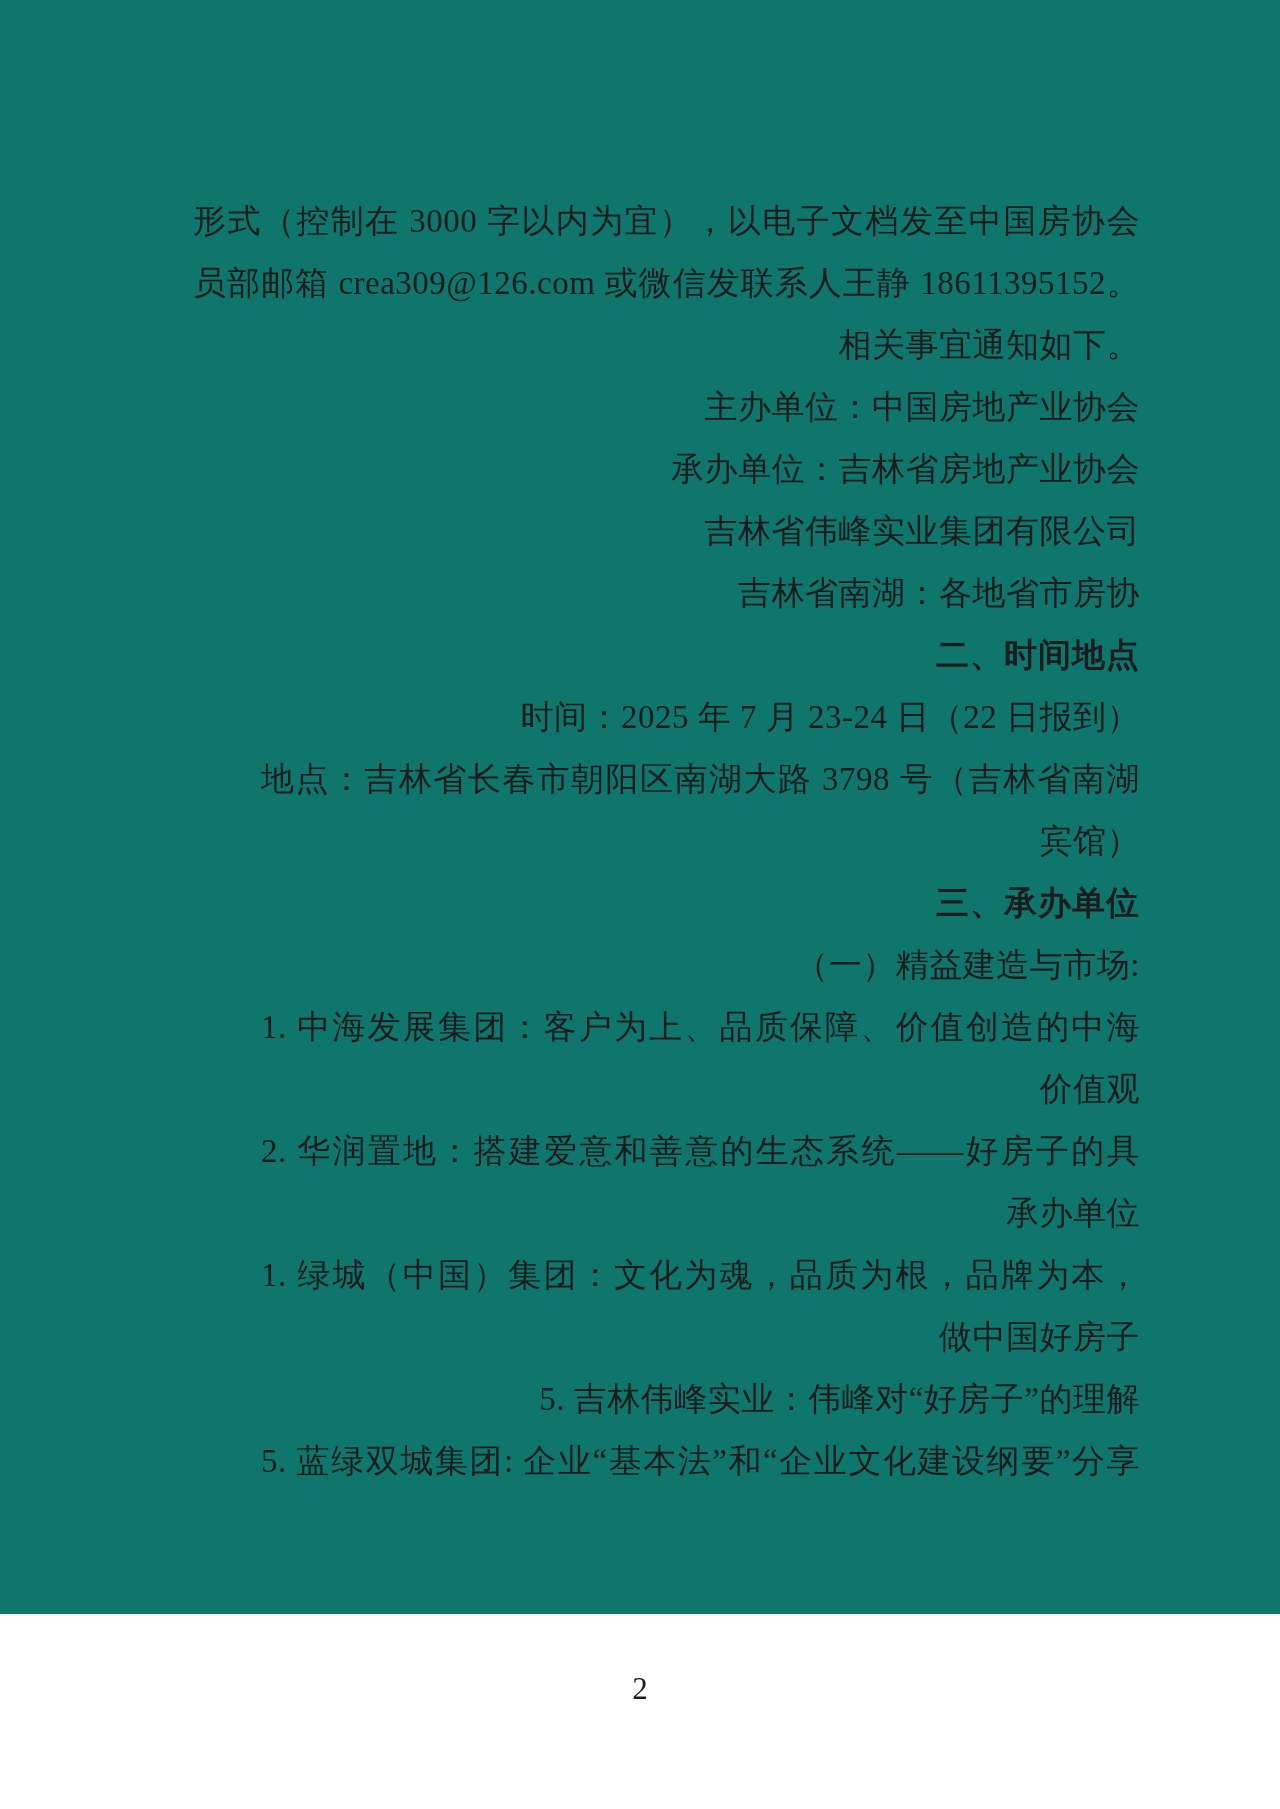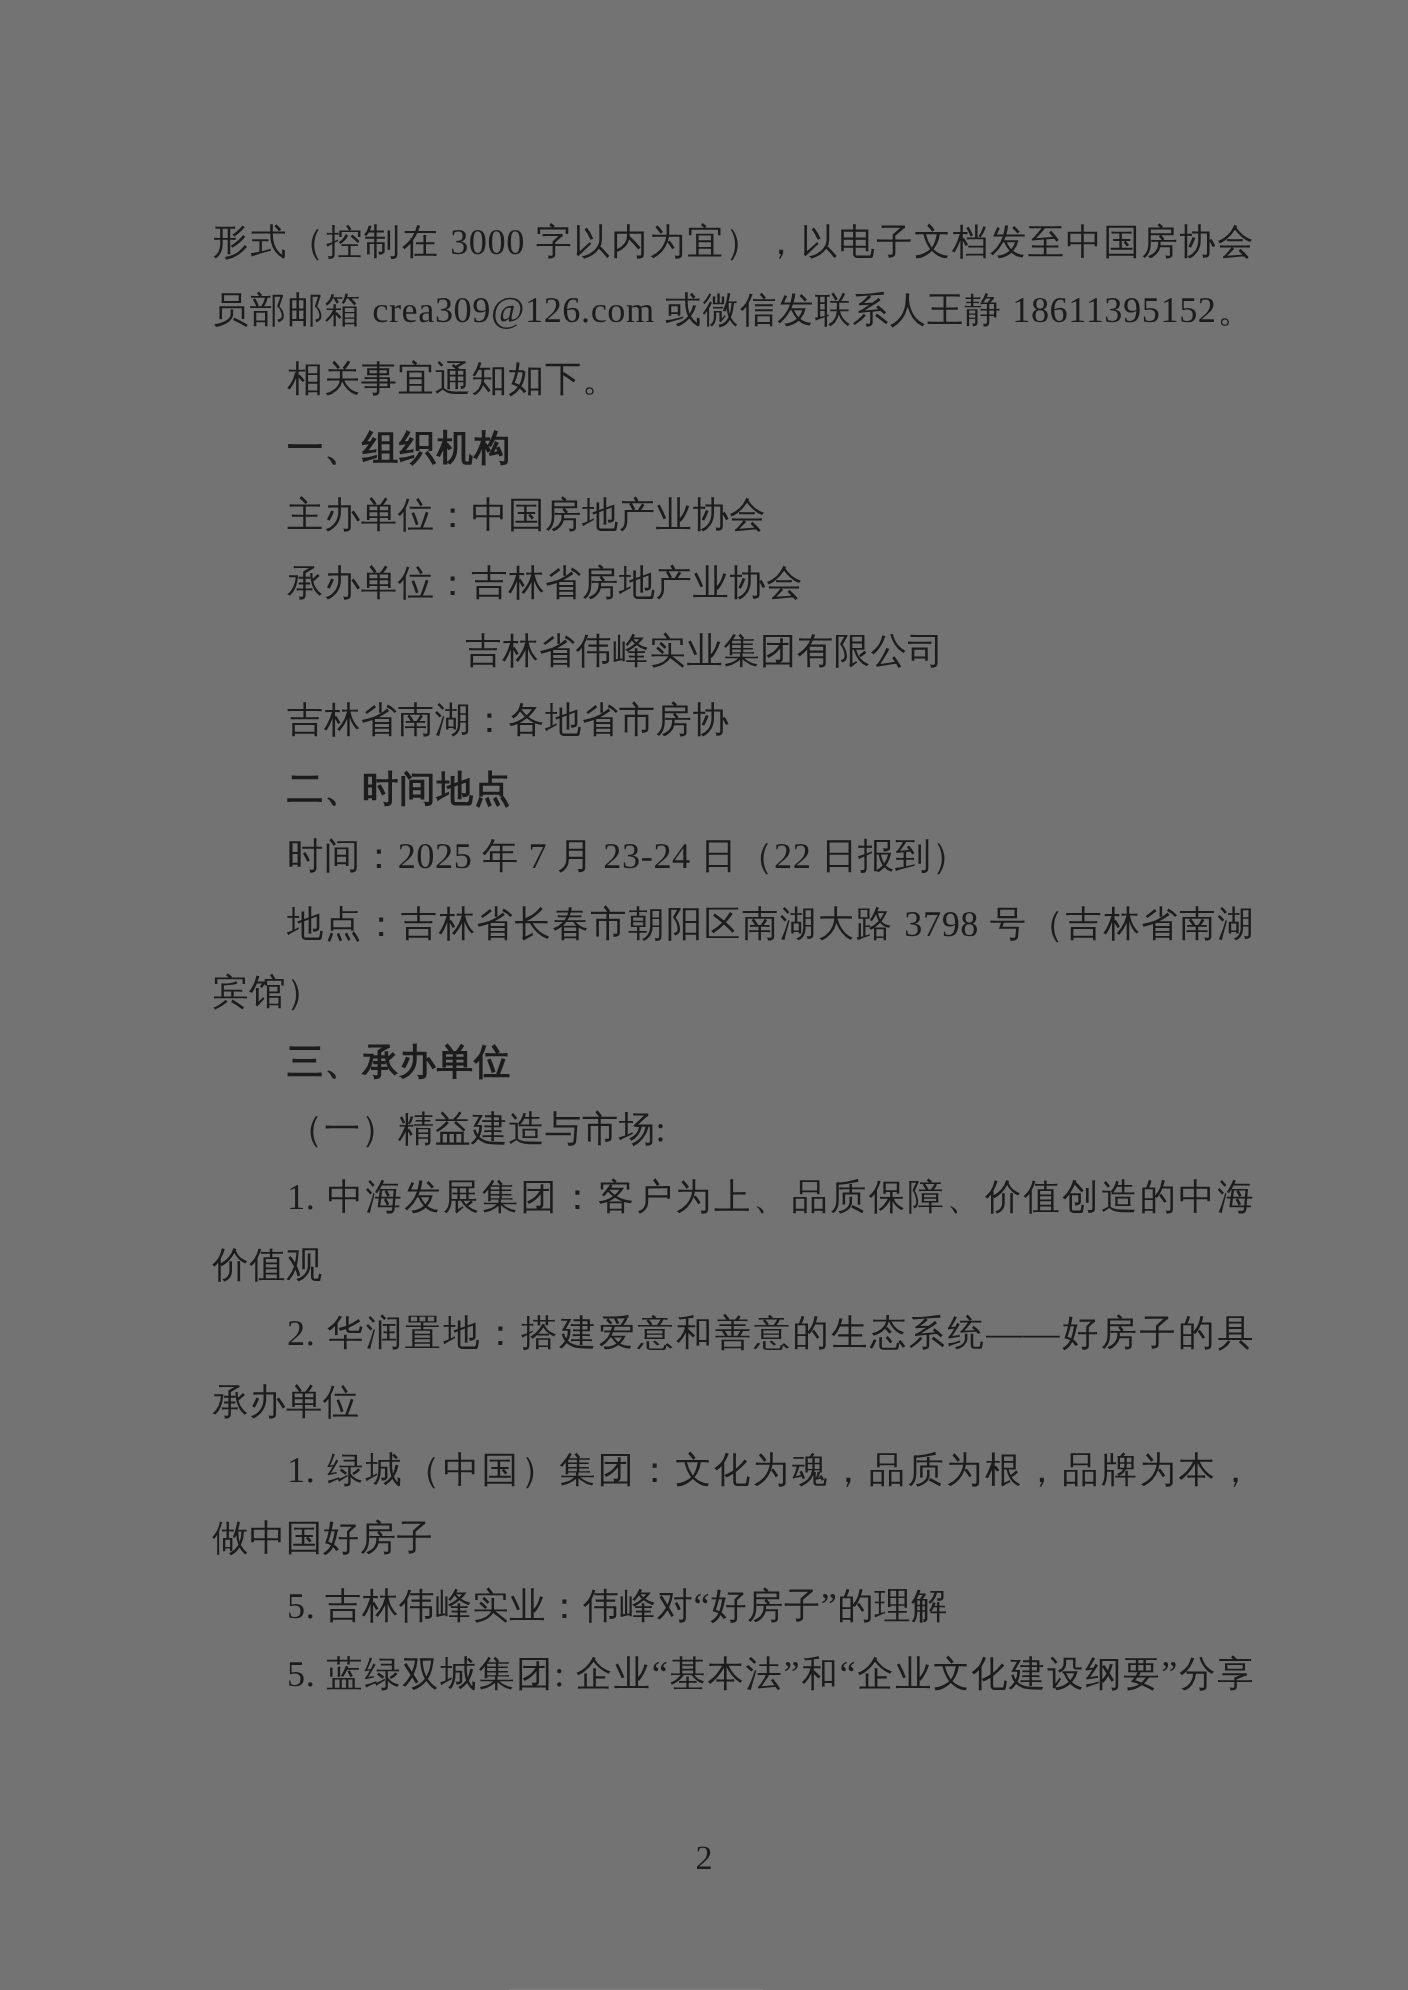--- a/index.html
+++ b/index.html
@@ -11,36 +11,36 @@
     width: 1280px;
     height: 1809px;
     position: relative;
     overflow: hidden;
     font-family: "Liberation Serif", "DejaVu Serif", serif;
   }
   .page {
     position: absolute;
     left: 0; top: 0;
     width: 1280px;
-    height: 1809px;
-    background: #737373;
+    height: 1614px;
+    background: #0f766e;
   }
   .content {
     position: absolute;
     left: 193px;
     top: 190px;
     width: 947px;
   }
   .doc-line {
     height: 62px;
     line-height: 62px;
     font-size: 33px;
     color: #1c1c1c;
     white-space: nowrap;
-    text-align: left;
+    text-align: right;
     letter-spacing: 0.5px;
   }
   .doc-line.indent-para { padding-left: 68px; }
   .doc-line.indent-hang { padding-left: 230px; }
   .doc-line.justify {
     white-space: normal;
     text-align: justify;
     text-align-last: justify;
     padding-right: 0;
   }
@@ -66,21 +66,20 @@
 </style>
 </head>
 <body>
 
 <div class="page">
   <div class="content">
 
   <div class="doc-line justify">形式（控制在 3000 字以内为宜），以电子文档发至中国房协会</div>
       <div class="doc-line justify">员部邮箱 crea309@126.com 或微信发联系人王静 18611395152。</div>
       <div class="doc-line indent-para">相关事宜通知如下。</div>
-      <div class="doc-line indent-para bold">一、组织机构</div>
       <div class="doc-line indent-para">主办单位：中国房地产业协会</div>
       <div class="doc-line indent-para">承办单位：吉林省房地产业协会</div>
       <div class="doc-line indent-hang">吉林省伟峰实业集团有限公司</div>
       <div class="doc-line indent-para">吉林省南湖：各地省市房协</div>
       <div class="doc-line indent-para bold">二、时间地点</div>
       <div class="doc-line indent-para">时间：2025 年 7 月 23-24 日（22 日报到）</div>
       <div class="doc-line indent-para justify">地点：吉林省长春市朝阳区南湖大路 3798 号（吉林省南湖</div>
       <div class="doc-line">宾馆）</div>
       <div class="doc-line indent-para bold">三、承办单位</div>
       <div class="doc-line indent-para">（一）精益建造与市场:</div>

